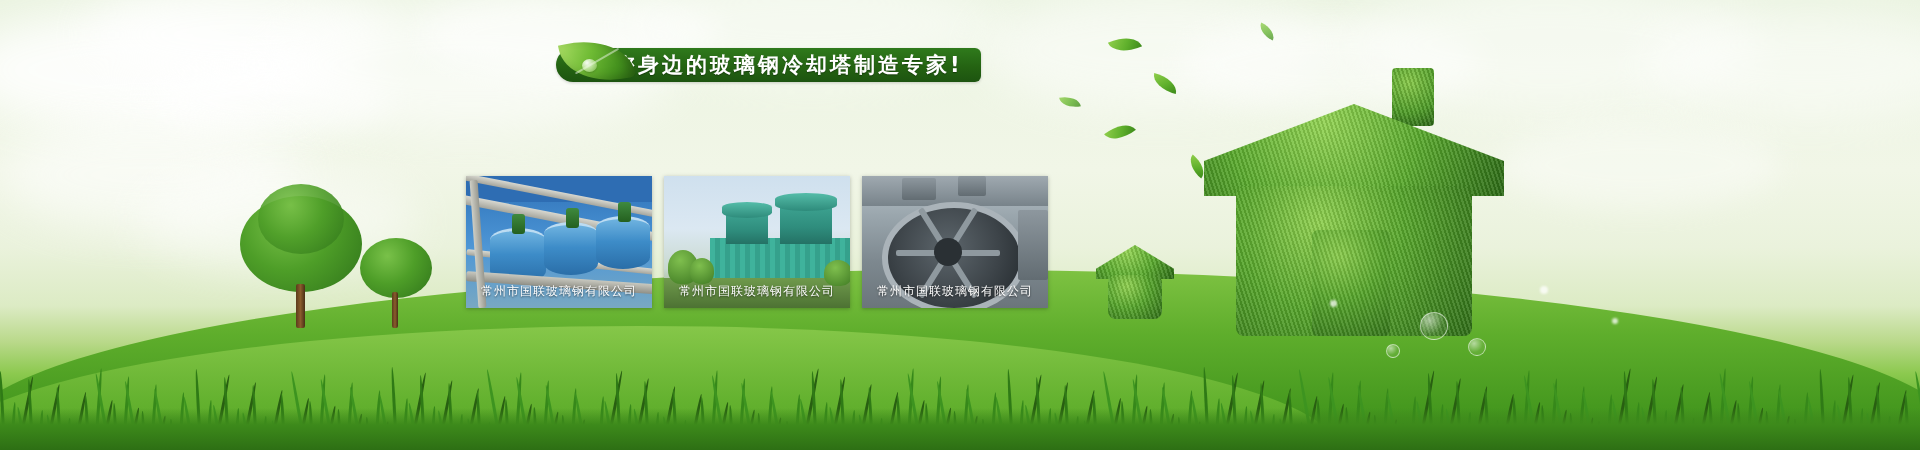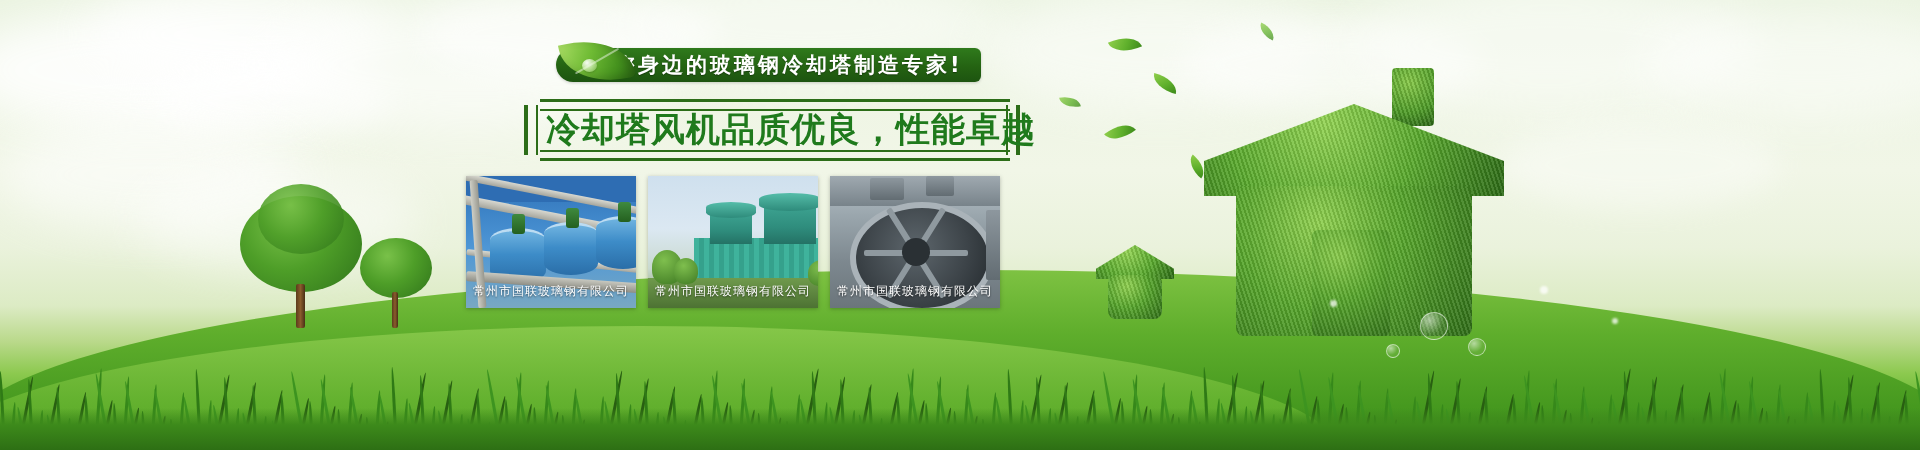--- a/index.html
+++ b/index.html
@@ -85,21 +85,21 @@
     border-left:4px solid #2c6d18;border-right:2px solid #2c6d18;}
   .hl-right{position:absolute;right:-10px;top:6px;bottom:6px;width:8px;
     border-left:2px solid #2c6d18;border-right:4px solid #2c6d18;}
   .headline-text{position:absolute;left:22px;right:0;top:9px;height:44px;
     display:flex;align-items:center;color:#1f7a1c;font-size:34px;font-weight:bold;
     letter-spacing:1px;white-space:nowrap;
     font-family:"DejaVu Sans","Liberation Sans",sans-serif;}
 
   
   .photos{position:absolute;left:466px;top:176px;display:flex;gap:12px;}
-  .photo{position:relative;width:170px;height:132px;overflow:hidden;
+  .photo{position:relative;width:186px;height:132px;overflow:hidden;
     box-shadow:0 1px 4px rgba(0,0,0,.25);}
   .wm{position:absolute;left:0;right:0;bottom:8px;text-align:center;color:#ffffff;
     font-size:12px;letter-spacing:1px;font-family:"DejaVu Sans","Liberation Sans",sans-serif;
     text-shadow:0 1px 2px rgba(0,0,0,.6);white-space:nowrap;}
 
   
   .p1{background:linear-gradient(to bottom,#2f6fb5 0%,#3f86c9 30%,#4e97d6 55%,#79a8c2 100%);}
   .p1 .tank{position:absolute;border-radius:50%/22%;
     background:linear-gradient(to bottom,#6fb3e0 0%,#3d8cc8 45%,#2a6ea8 100%);
     border-top:3px solid #bcdcf2;}
@@ -471,27 +471,20 @@
   <div class="grass-front"></div>
 
   <div class="slogan-wrap">
     <div class="slogan-bar">
       <span class="slogan-text">您身边的玻璃钢冷却塔制造专家!</span>
     </div>
     <span class="ribbon-leaf"></span>
     <span class="leaf-drop"></span>
   </div>
 
-  <div class="headline-wrap">
-    <div class="hl-top"></div>
-    <div class="hl-bottom"></div>
-    <div class="hl-left"></div>
-    <div class="hl-right"></div>
-    <div class="headline-text">冷却塔风机品质优良，性能卓越</div>
-  </div>
 
   <div class="photos">
 
     <div class="photo p1">
       <div class="skyband"></div>
       <div class="rail" style="left:-10px;top:18px;width:230px;height:7px;transform:rotate(11deg);"></div>
       <div class="rail" style="left:-10px;top:40px;width:230px;height:9px;transform:rotate(11deg);"></div>
       <div class="rail" style="left:0px;top:84px;width:210px;height:6px;transform:rotate(6deg);"></div>
       <div class="tank" style="left:24px;top:52px;width:56px;height:52px;"></div>
       <div class="tank" style="left:78px;top:46px;width:54px;height:50px;"></div>

